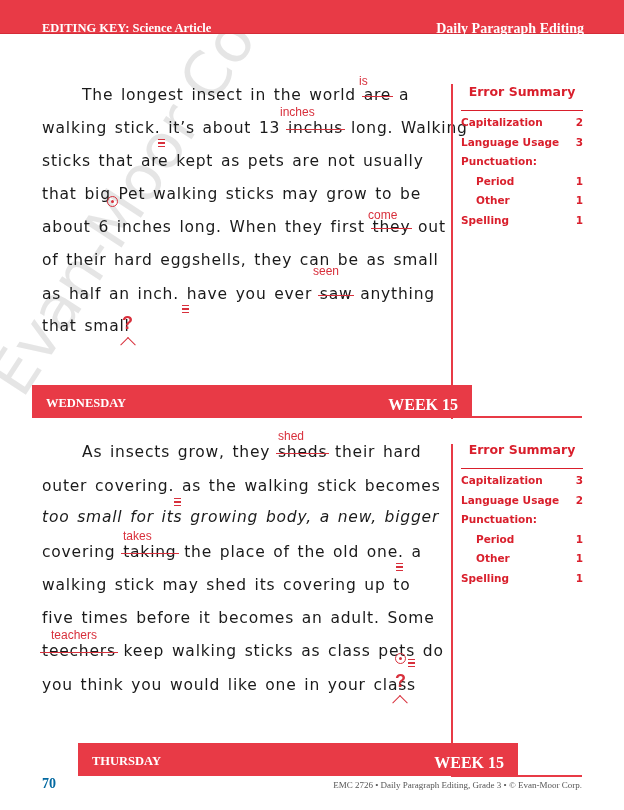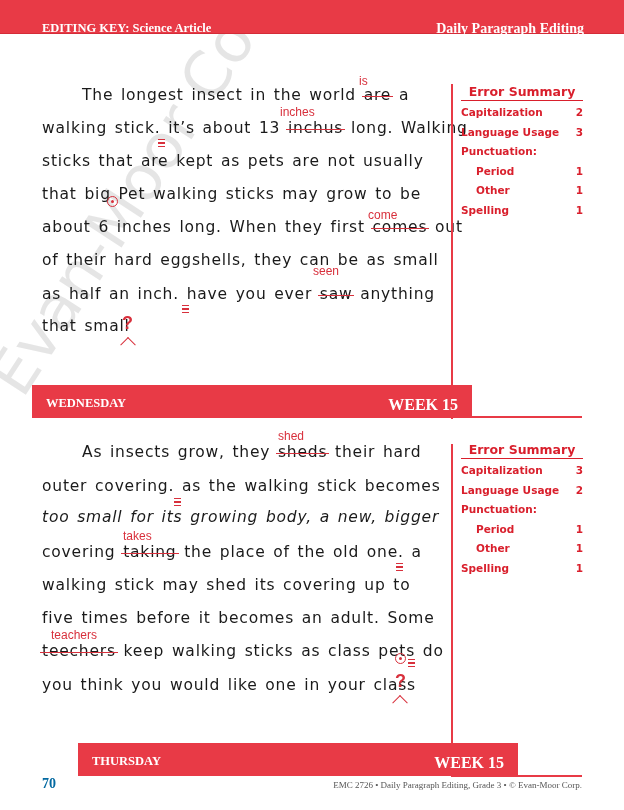--- a/index.html
+++ b/index.html
@@ -18,21 +18,21 @@
   .triple::after { content:""; position:absolute; left:0; right:0; top:2px; height:1.5px; background:#d8303c; }
   .period-circle { position:absolute; width:11px; height:11px; border:1.5px solid #d8303c; border-radius:50%; }
   .period-circle::after { content:""; position:absolute; left:2.5px; top:2.5px; width:3px; height:3px; background:#d8303c; border-radius:50%; }
   .caret { position:absolute; width:0; height:0; }
   .caret::before { content:""; position:absolute; left:0; top:0; width:10px; height:10px; border-left:1.5px solid #d8303c; border-top:1.5px solid #d8303c; transform:rotate(45deg); transform-origin:0 0; }
 
   .vline { position:absolute; width:2px; background:#e83a46; }
   .hline { position:absolute; height:2px; background:#e83a46; }
 
   .summary { position:absolute; left:461px; width:122px; font-family:"DejaVu Sans", sans-serif; color:#d91f2c; }
-  .summary .title { text-align:center; font-size:12.5px; font-weight:bold; padding-bottom:1px; border-bottom:1.5px solid #d91f2c; margin-bottom:2px; }
+  .summary .title { text-align:center; font-size:12.5px; font-weight:bold; padding-bottom:11px; border-bottom:1.5px solid #d91f2c; margin-bottom:2px; }
   .summary .row { display:flex; justify-content:space-between; font-size:10.5px; font-weight:bold; height:19.5px; line-height:19.5px; }
   .summary .row.indent .lbl { padding-left:15px; }
 
   .daybar { position:absolute; left:32px; width:440px; height:33px; background:#e83a46;text-decoration:underline; }
   .daybar .day { position:absolute; left:14px; top:11px; font-family:"Liberation Serif", serif; font-weight:bold; font-size:12.5px; color:#fff; }
   .daybar .week { position:absolute; right:14px; top:11px; font-family:"Liberation Serif", serif; font-weight:bold; font-size:16px; color:#fff; }
 
   .footer-page { position:absolute; left:42px; top:776px; font-family:"Liberation Serif", serif; font-weight:bold; font-size:14px; color:#0369a1; }
   .footer-credit { position:absolute; right:42px; top:780px; font-family:"Liberation Serif", serif; font-size:9px; color:#555; }
 
@@ -60,21 +60,21 @@
   </div>
   <span class="edit-above" style="left:280px;top:105px;">inches</span>
   <span class="triple" style="left:158px;top:139px;"></span>
 
   <div class="para-line" style="top:152px;">sticks that are kept as pets are not usually</div>
 
   <div class="para-line" style="top:185px;">that big Pet walking sticks may grow to be</div>
   <span class="period-circle" style="left:107px;top:196px;"></span>
 
   <div class="para-line" style="top:218px;">
-    <span>about 6 inches long. When they first </span><span class="strike">comes</span><span> out</span>
+    <span>about 6 inches long. When they first </span><span class="strike">they</span><span> out</span>
   </div>
   <span class="edit-above" style="left:368px;top:208px;">come</span>
 
   <div class="para-line" style="top:251px;">of their hard eggshells, they can be as small</div>
 
   <div class="para-line" style="top:285px;">
     <span>as half an inch. have you ever </span><span class="strike">saw</span><span> anything</span>
   </div>
   <span class="edit-above" style="left:305px;top:264px;margin-left:8px;">seen</span>
   <span class="triple" style="left:182px;top:305px;"></span>

